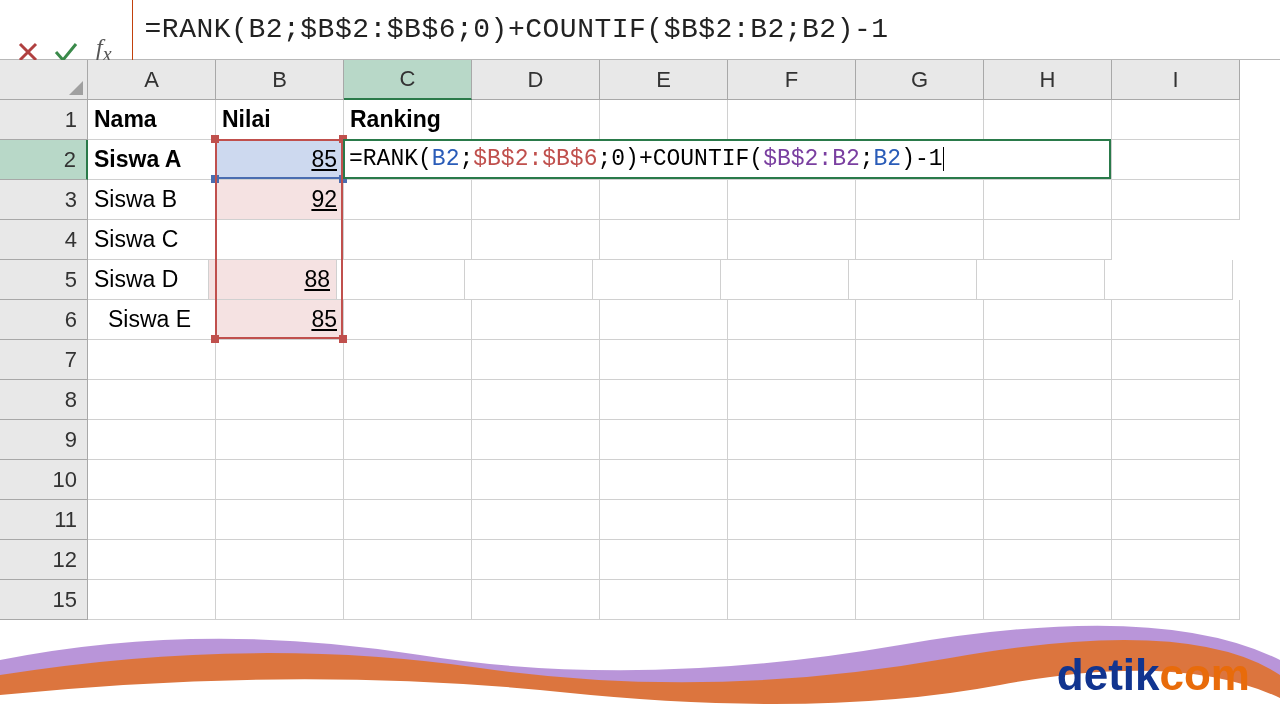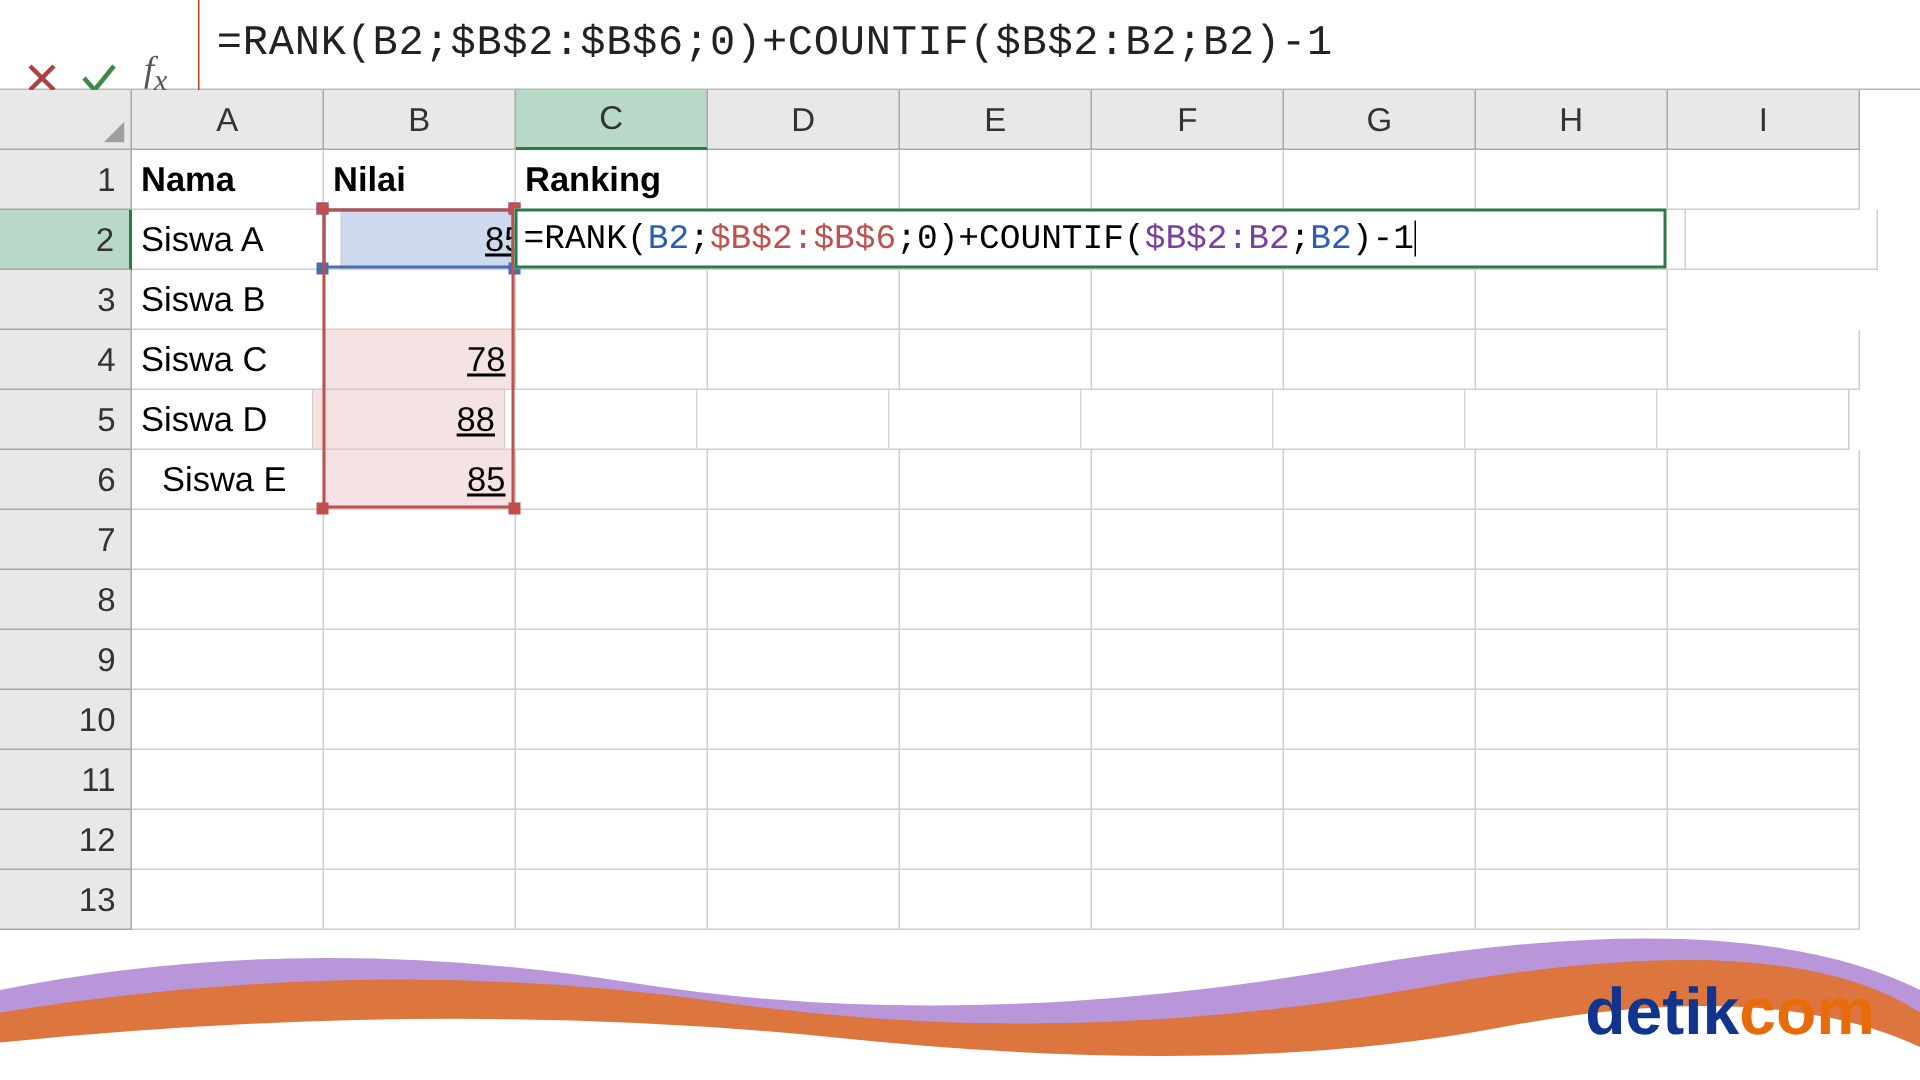--- a/index.html
+++ b/index.html
@@ -99,58 +99,58 @@
       <div class="row-header">3</div>
       <div class="row-header">4</div>
       <div class="row-header">5</div>
       <div class="row-header">6</div>
       <div class="row-header">7</div>
       <div class="row-header">8</div>
       <div class="row-header">9</div>
       <div class="row-header">10</div>
       <div class="row-header">11</div>
       <div class="row-header">12</div>
-      <div class="row-header">13</div>
+      <div class="row-header">15</div>
     </div>
   <div class="cells" id="cells">
       <div class="cell-row">
         <div class="cell hdr" style="width: 128px;">Nama</div>
         <div class="cell hdr" style="width: 128px;">Nilai</div>
         <div class="cell hdr" style="width: 128px; text-align: right;">Ranking</div>
         <div class="cell" style="width: 128px;"></div>
         <div class="cell" style="width: 128px;"></div>
         <div class="cell" style="width: 128px;"></div>
         <div class="cell" style="width: 128px;"></div>
         <div class="cell" style="width: 128px;"></div>
         <div class="cell" style="width: 128px;"></div>
       </div>
       <div class="cell-row">
-        <div class="cell" style="width: 140px;">Siswa A</div>
+        <div class="cell" style="width: 128px; font-weight: bold;">Siswa A</div>
         <div class="cell num hl-blue" style="width: 128px;">85</div>
         <div class="cell" style="width: 128px;"></div>
         <div class="cell" style="width: 128px;"></div>
         <div class="cell" style="width: 128px;"></div>
         <div class="cell" style="width: 128px;"></div>
         <div class="cell" style="width: 128px;"></div>
         <div class="cell" style="width: 128px;"></div>
         <div class="cell" style="width: 128px;"></div>
       </div>
       <div class="cell-row">
         <div class="cell" style="width: 128px;">Siswa B</div>
+        <div class="cell num hl-red" style="width: 128px;">92</div>
         <div class="cell" style="width: 128px;"></div>
         <div class="cell" style="width: 128px;"></div>
         <div class="cell" style="width: 128px;"></div>
         <div class="cell" style="width: 128px;"></div>
         <div class="cell" style="width: 128px;"></div>
         <div class="cell" style="width: 128px;"></div>
         <div class="cell" style="width: 128px;"></div>
       </div>
       <div class="cell-row">
         <div class="cell" style="width: 128px;">Siswa C</div>
-        <div class="cell num hl-red" style="width: 128px;">78</div>
         <div class="cell" style="width: 128px;"></div>
         <div class="cell" style="width: 128px;"></div>
         <div class="cell" style="width: 128px;"></div>
         <div class="cell" style="width: 128px;"></div>
         <div class="cell" style="width: 128px;"></div>
         <div class="cell" style="width: 128px;"></div>
         <div class="cell" style="width: 128px;"></div>
       </div>
       <div class="cell-row">
         <div class="cell" style="width: 121px;">Siswa D</div>

